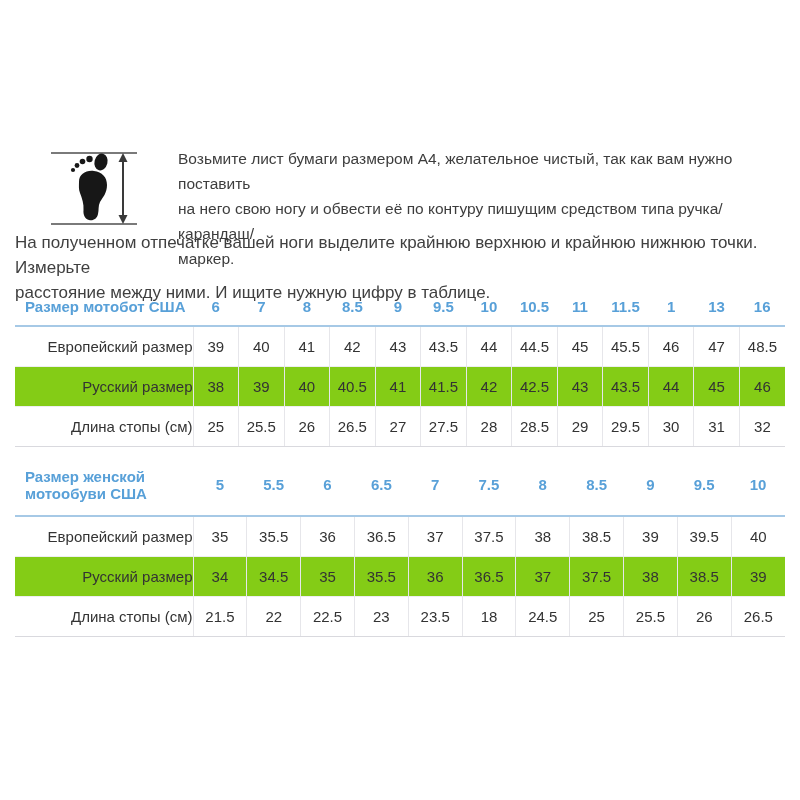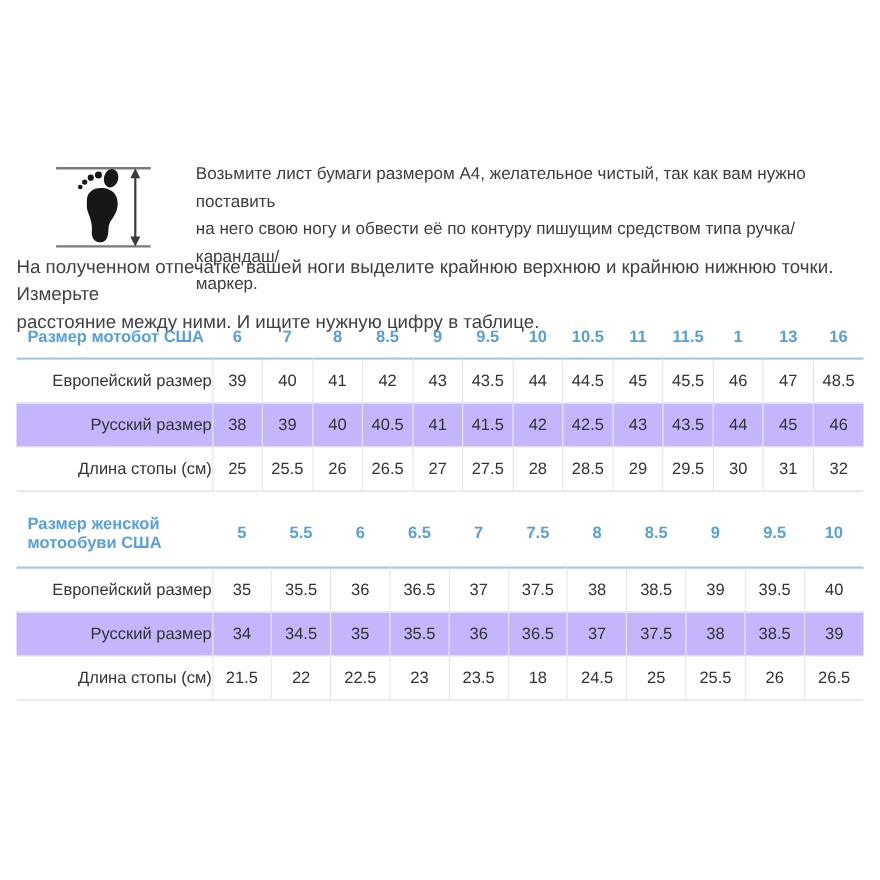--- a/index.html
+++ b/index.html
@@ -50,21 +50,21 @@
   }
   .size-table.t2 thead th { height:58px; }
 
   .size-table tbody td {
     text-align:center; vertical-align:middle;
     height:40px; color:#333;
   }
   .size-table tbody td + td { border-left:1px solid #e6e6ea; }
   .size-table tbody tr + tr td { border-top:1px solid #eeeef1; }
   .size-table tbody tr:last-child td { border-bottom:1px solid #d9d9de; }
-  .size-table tbody tr:nth-child(2) { background:#c4b5fd; }
+  .size-table tbody tr:nth-child(2) { background:#84cc16; }
   .size-table tbody td.row-label {
     text-align:right; padding-left:10px; font-weight:normal;
   }
 </style>
 </head>
 <body>
 
 <div class="page">
 
   <svg class="foot-icon" viewBox="0 0 88 84" xmlns="http://www.w3.org/2000/svg" aria-hidden="true">

